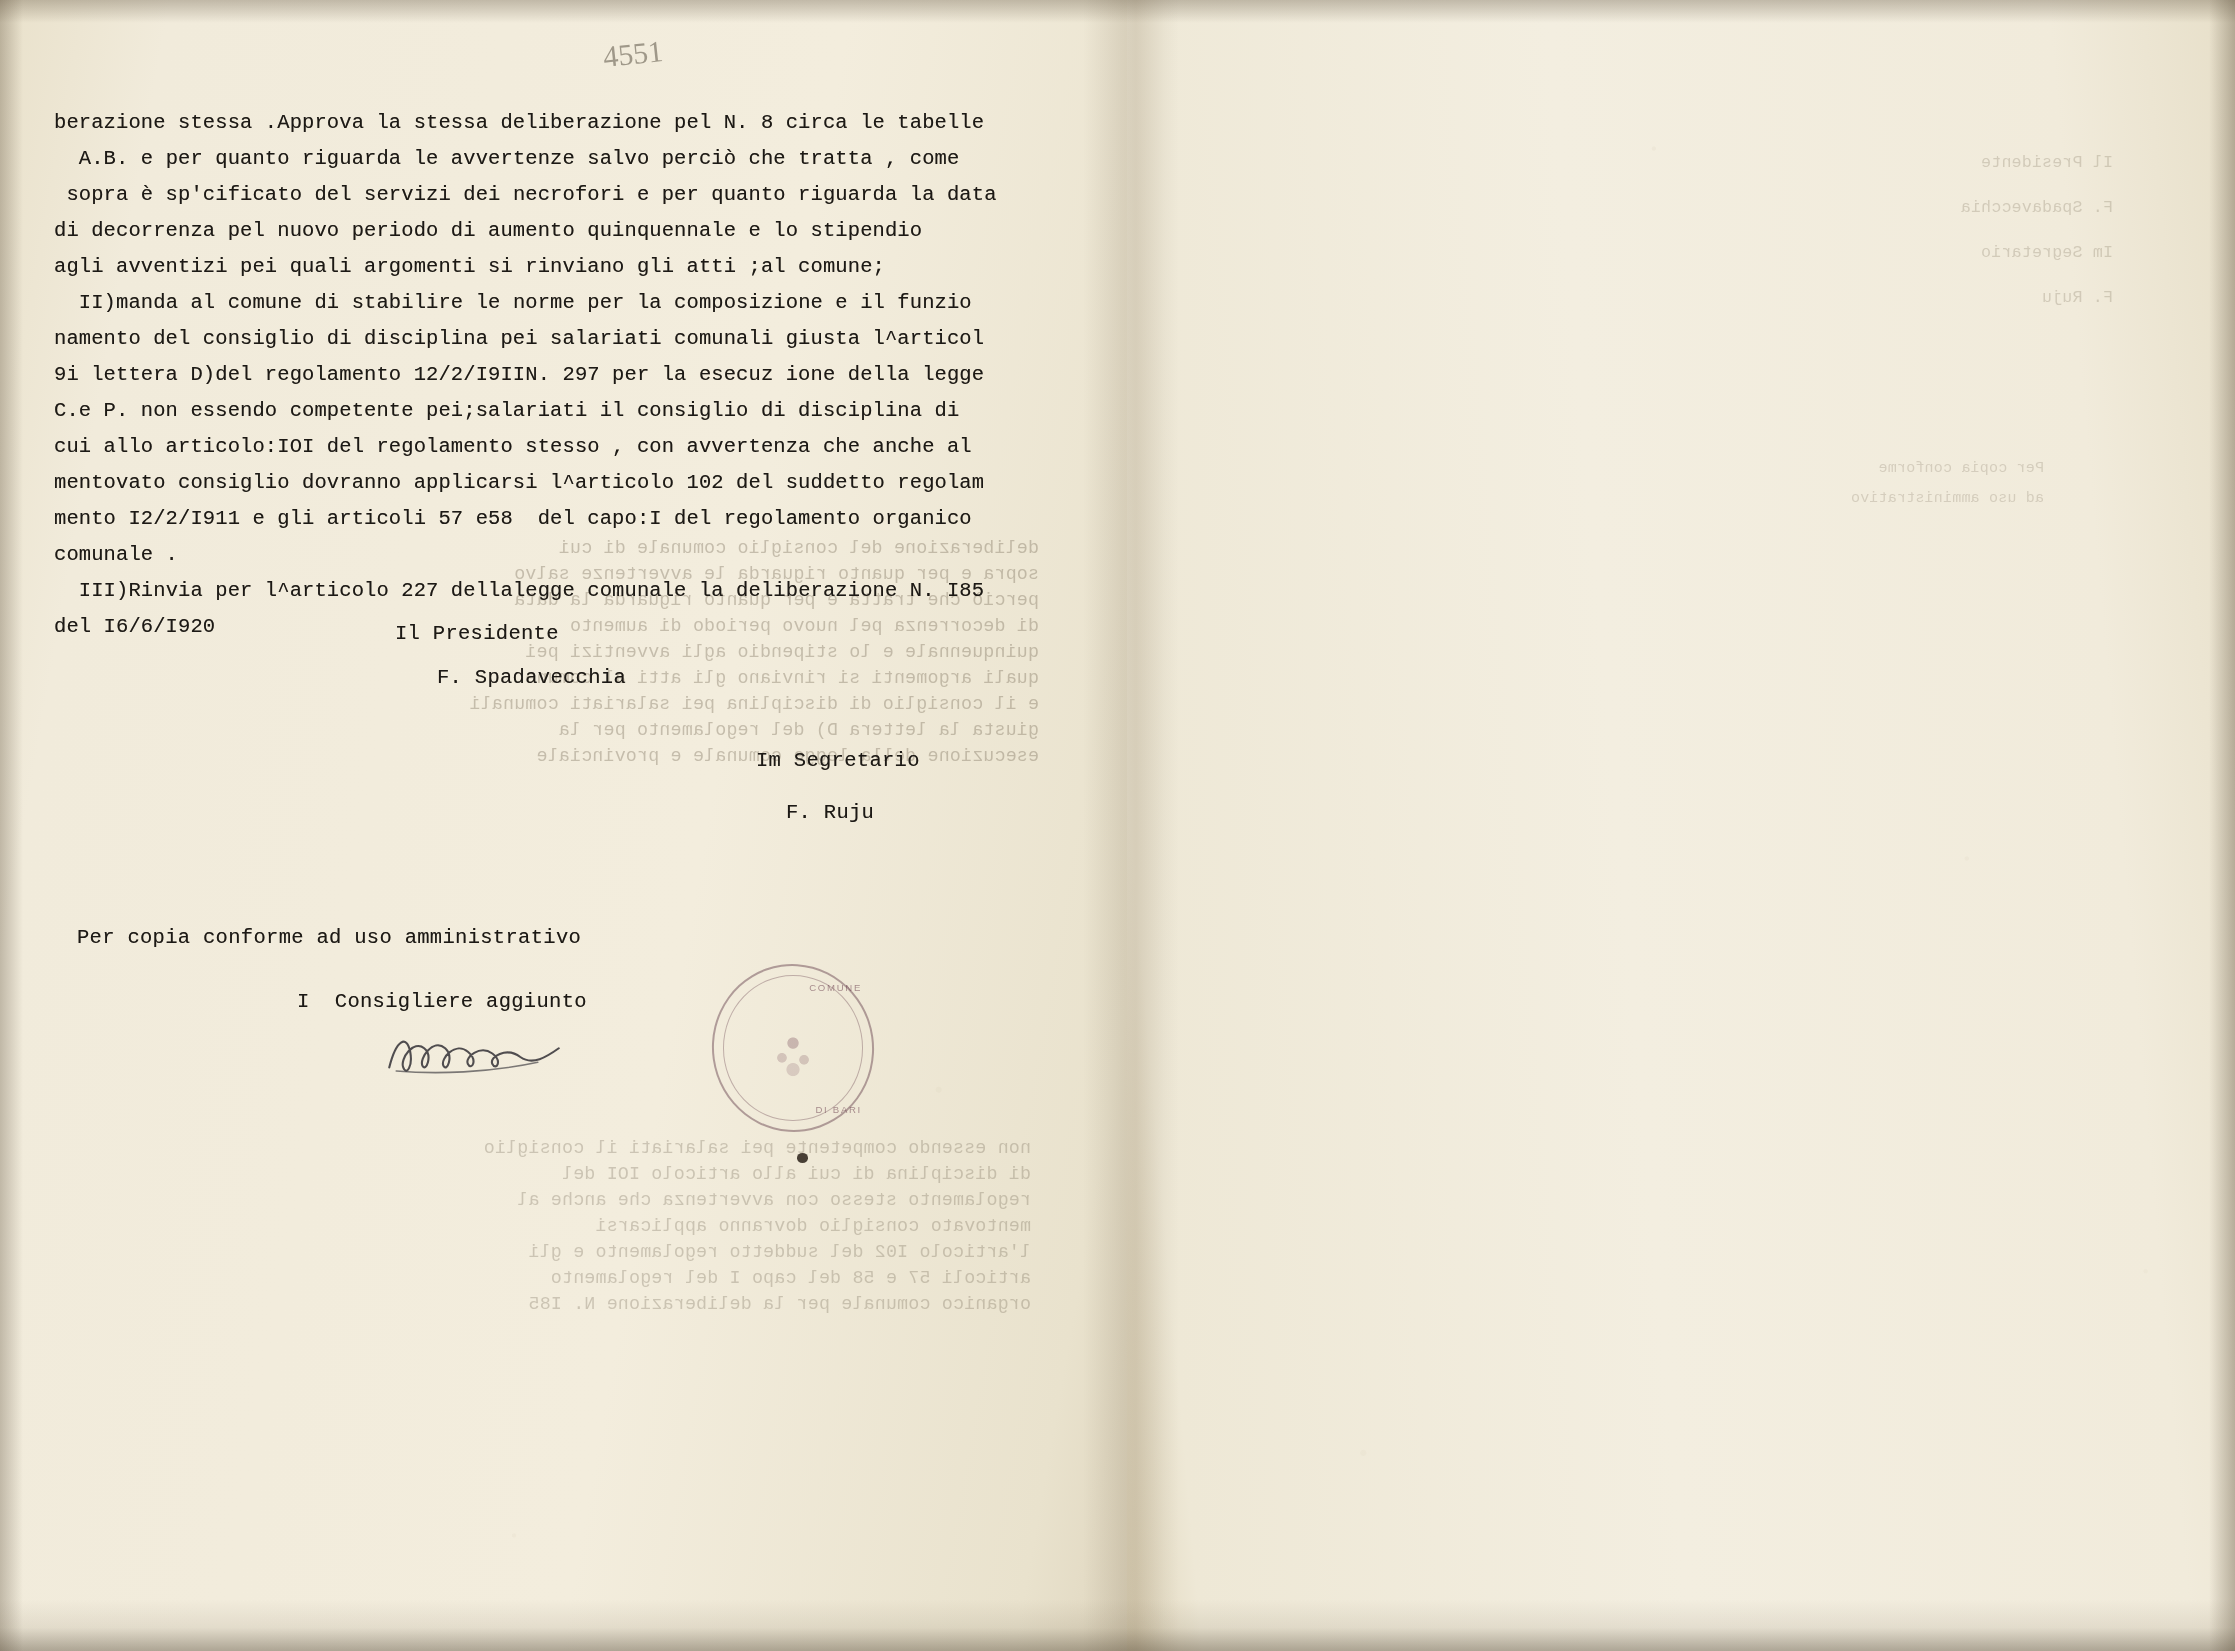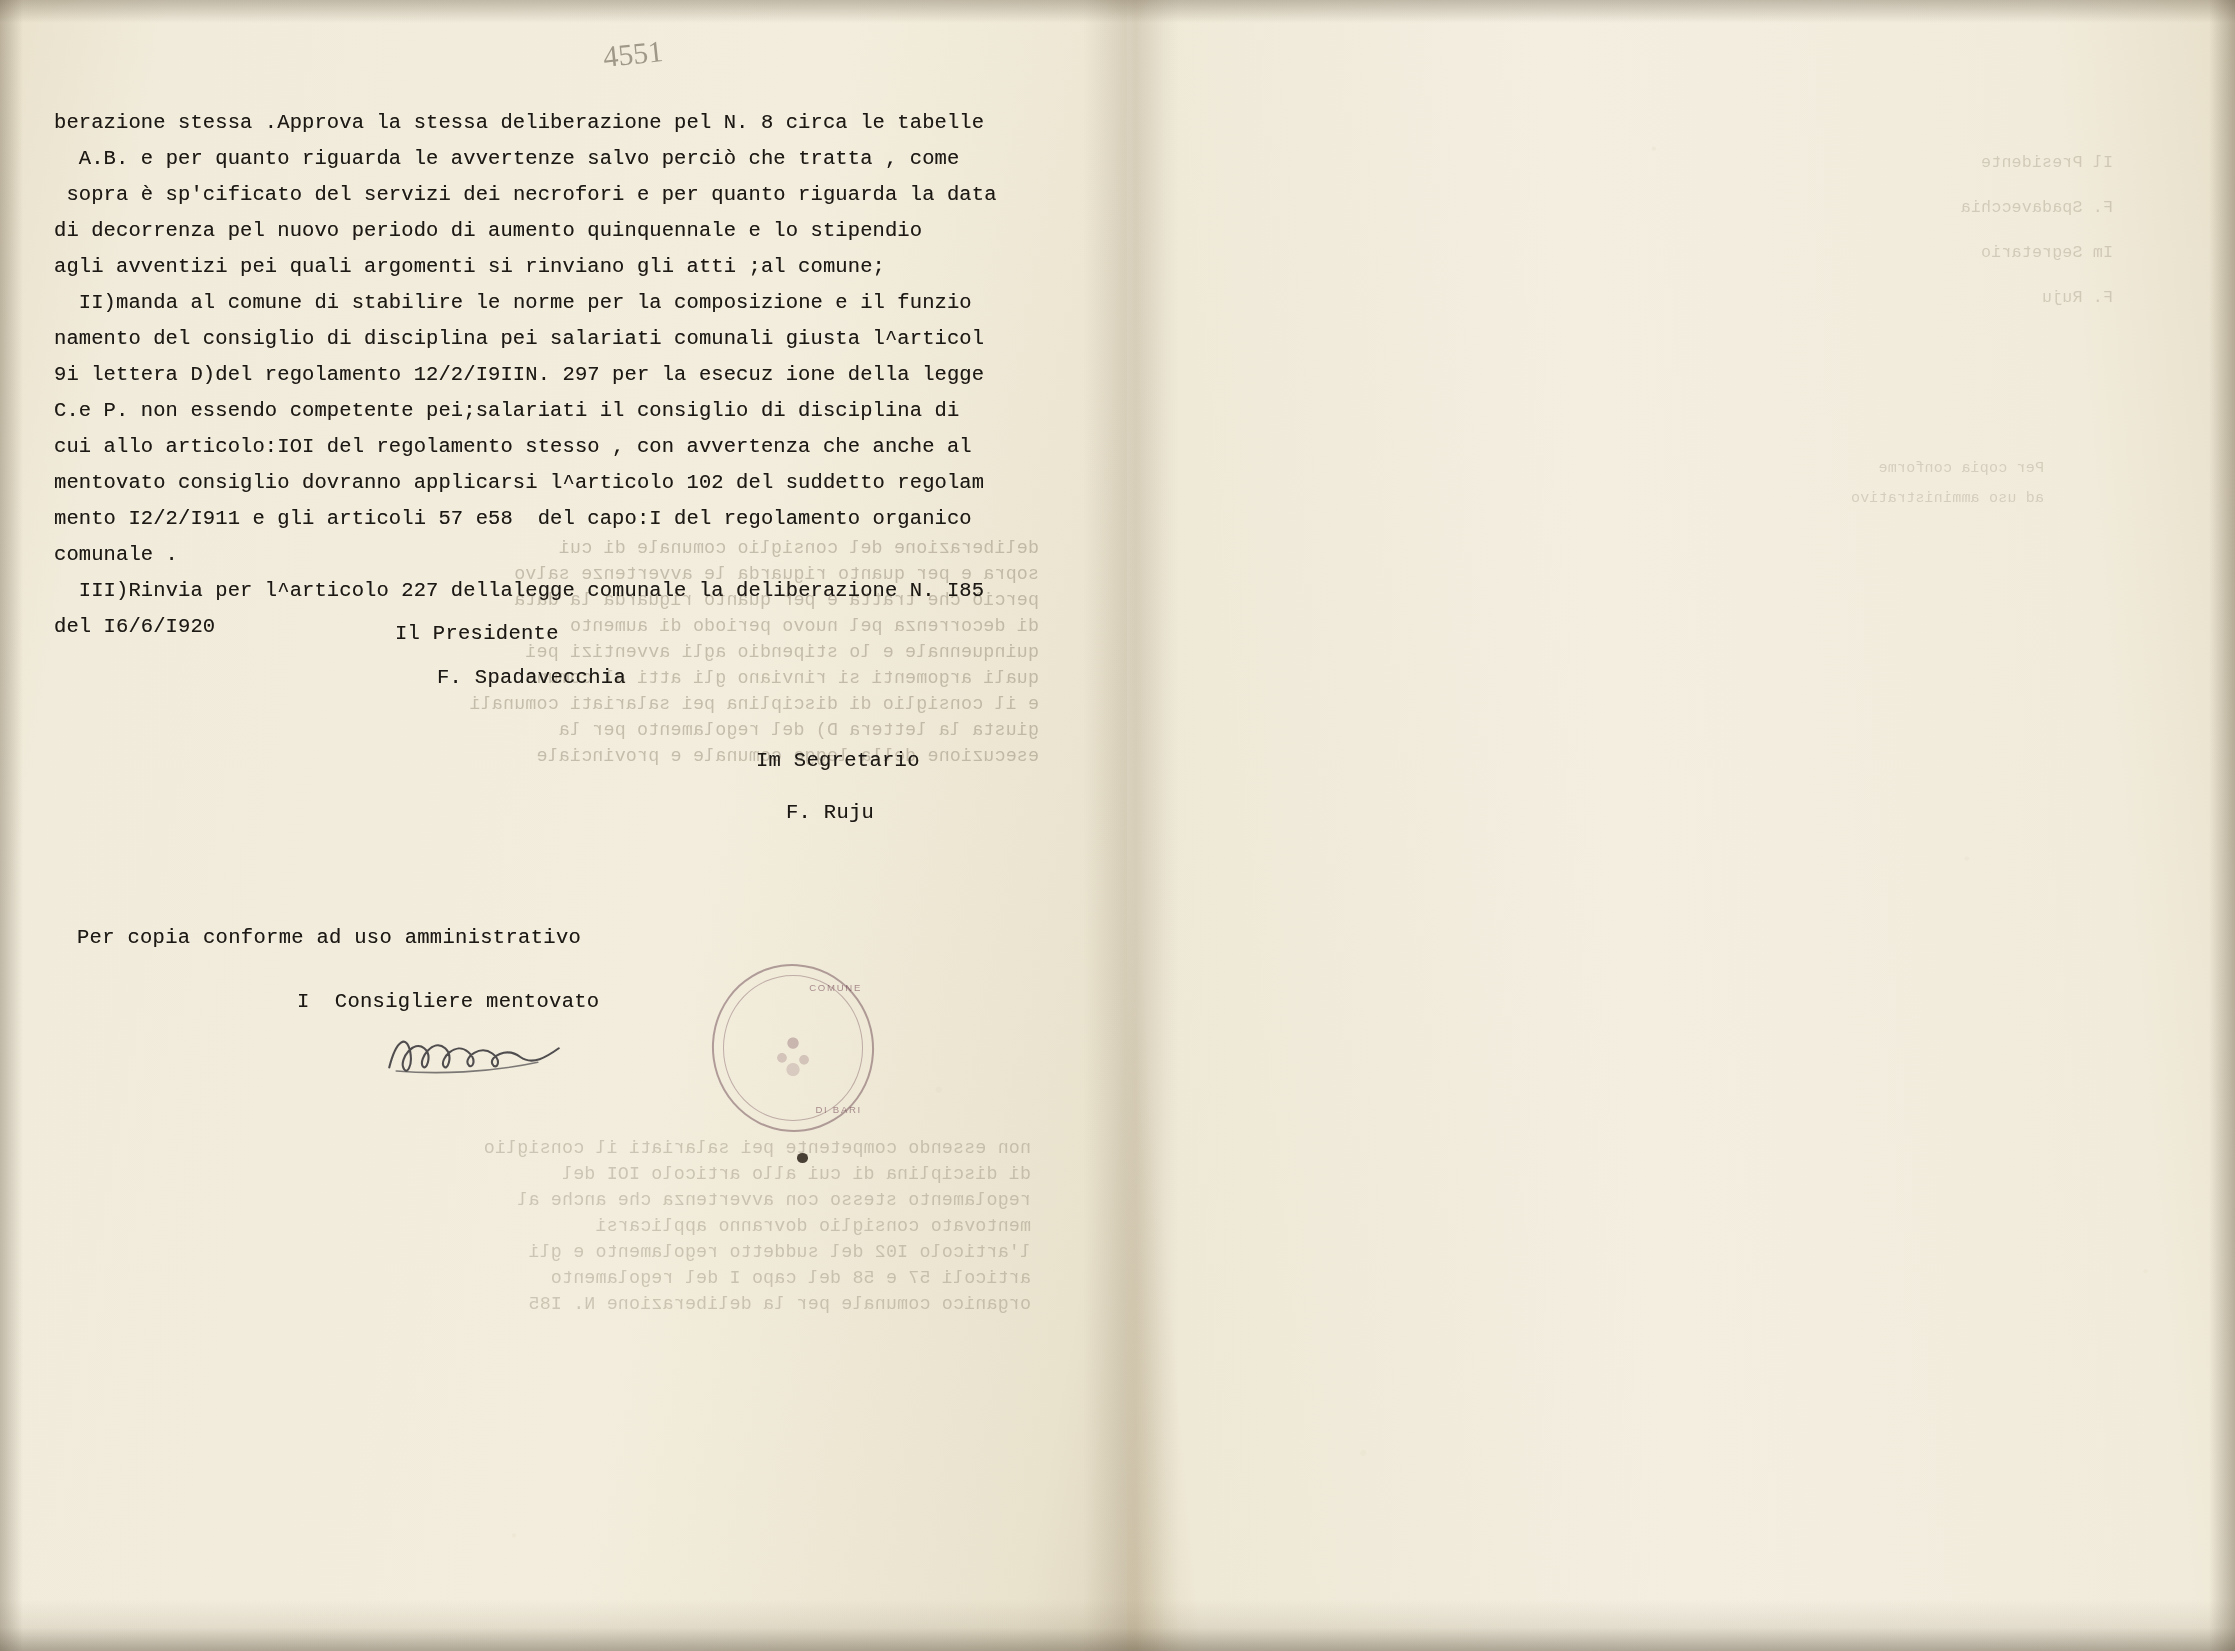--- a/index.html
+++ b/index.html
@@ -266,21 +266,21 @@
 comunale .
   III)Rinvia per l^articolo 227 dellalegge comunale la deliberazione N. I85
 del I6/6/I920</div>
 
   <div class="sig-line" id="presidente-label">Il Presidente</div>
   <div class="sig-line" id="presidente-name">F. Spadavecchia</div>
   <div class="sig-line" id="segretario-label">Im Segretario</div>
   <div class="sig-line" id="segretario-name">F. Ruju</div>
 
   <div class="sig-line" id="copia-conforme">Per copia conforme ad uso amministrativo</div>
-  <div class="sig-line" id="consigliere">I  Consigliere mentovato</div>
+  <div class="sig-line" id="consigliere">I  Consigliere aggiunto</div>
 
   <svg id="handwriting" viewBox="0 0 230 72">
     <path d="M6 52 C 14 20, 26 14, 30 34 C 33 50, 26 62, 22 52 C 18 42, 34 20, 46 30
              C 56 38, 48 58, 44 50 C 40 42, 56 18, 70 30 C 80 39, 72 58, 68 50
              C 64 42, 82 22, 96 34 C 108 44, 100 56, 96 48 C 92 40, 110 26, 124 36
              C 136 45, 128 56, 124 48 C 120 40, 140 28, 156 40 C 170 50, 186 40, 200 30" fill="none" stroke="#2c2a30" stroke-width="2.4" stroke-linecap="round" opacity="0.82"></path>
     <path d="M14 56 C 60 60, 120 58, 176 46" fill="none" stroke="#2c2a30" stroke-width="1.8" stroke-linecap="round" opacity="0.6"></path>
   </svg>
 
   <div id="stamp">

